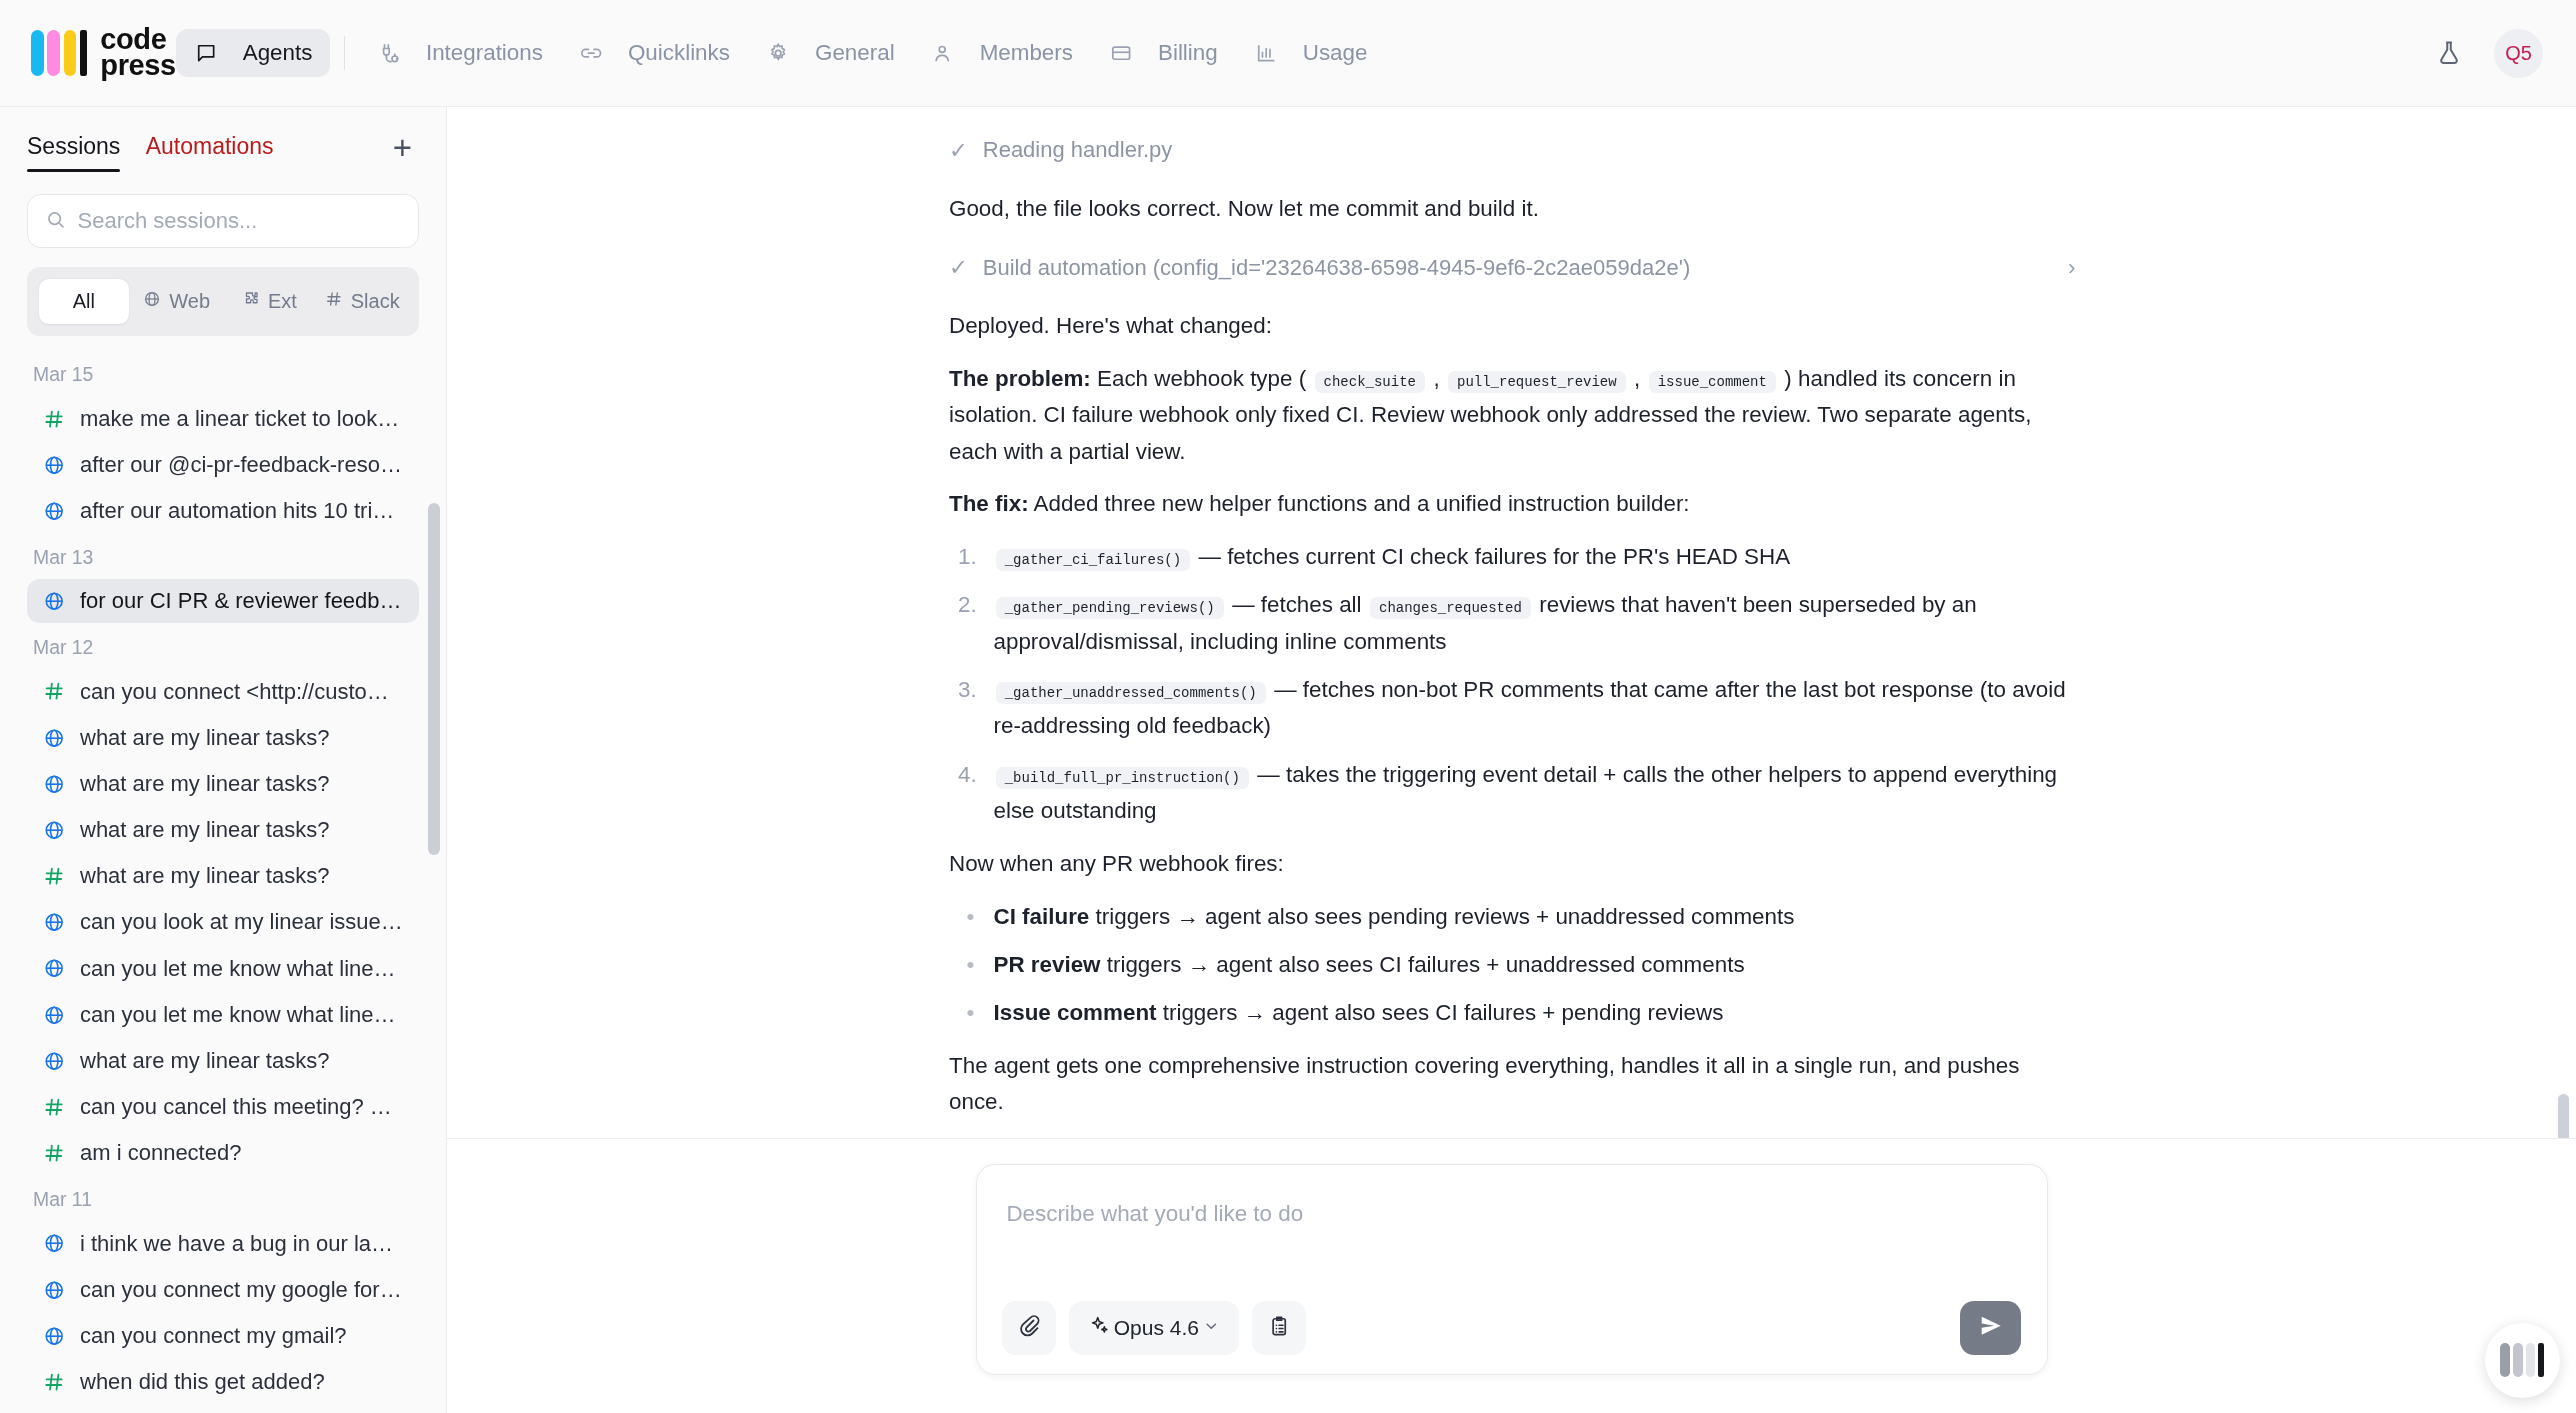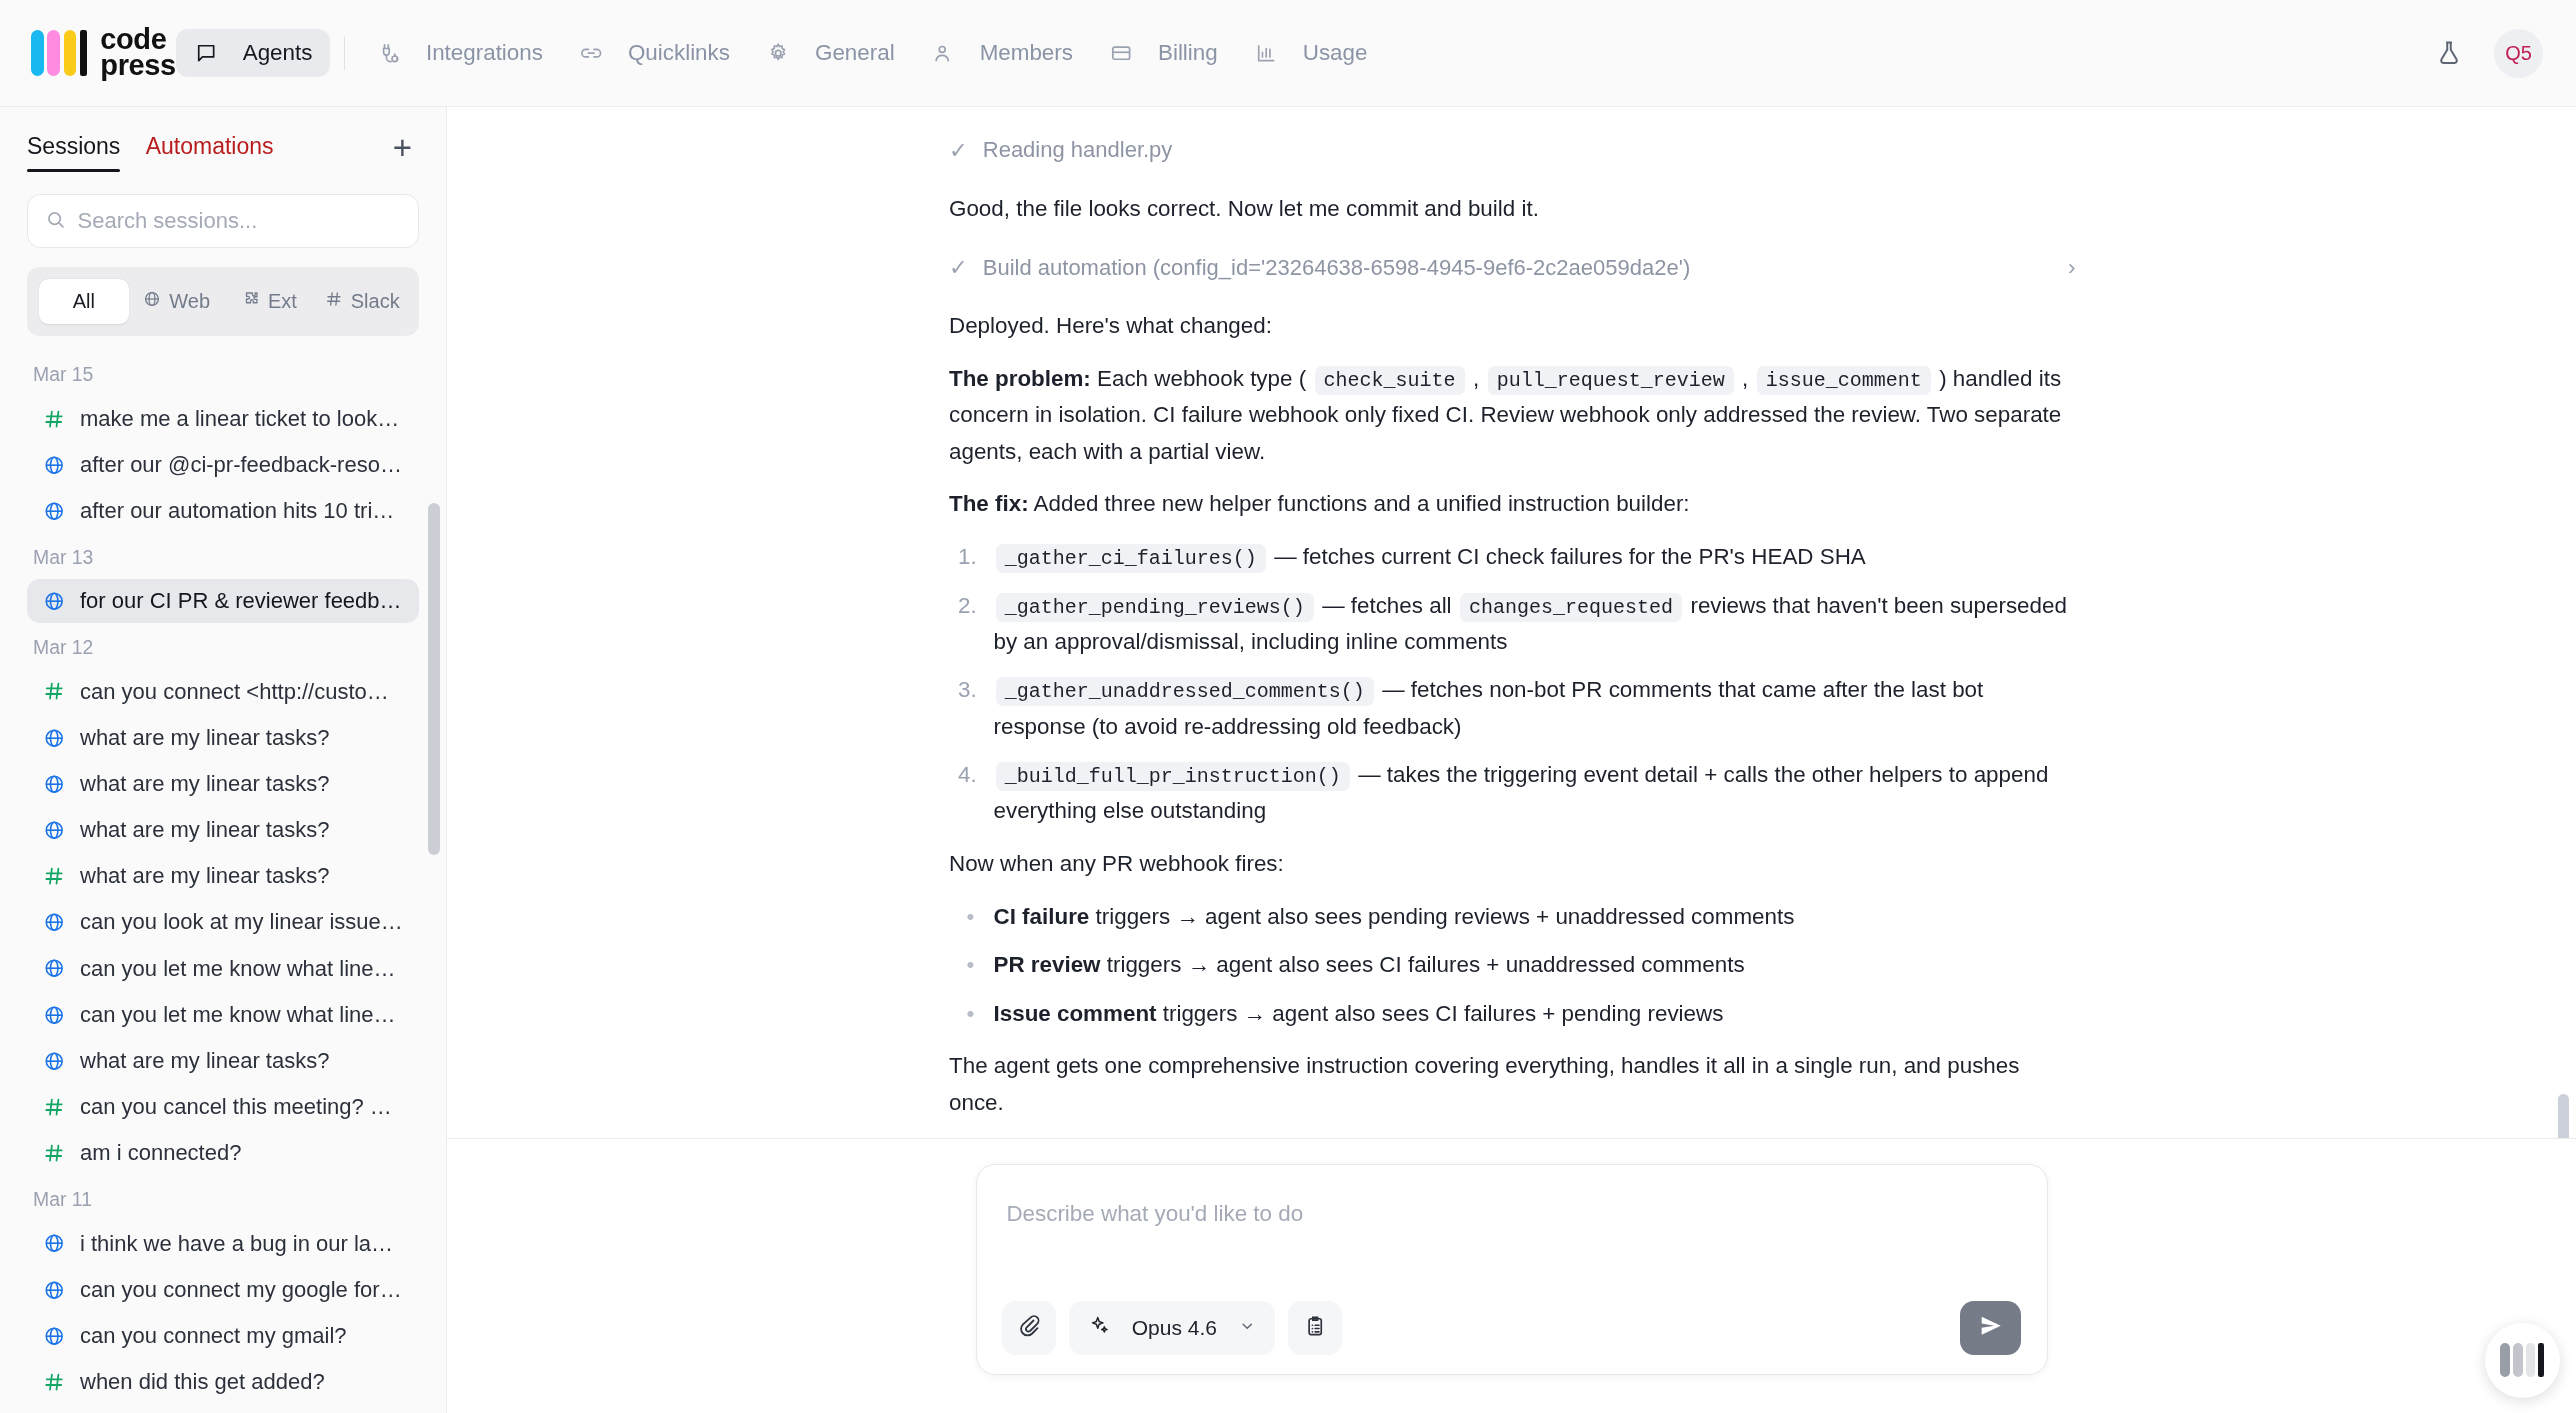--- a/index.html
+++ b/index.html
@@ -146,21 +146,21 @@
 
   p.para {
     font-size: 22.4px; color: #1d212b; line-height: 1.62;
     margin: 16.5px 0;
   }
   .bold { font-weight: 700; }
   code.chip {
     background: #f1f2f5; border-radius: 6.7px;
     padding: 3px 9px; margin: 0 2.2px;
     font-family: "Liberation Mono", monospace;
-    font-size: 20px; color: #1d212b; white-space: nowrap;
+    font-size: 14px; color: #1d212b; white-space: nowrap;
   }
   ol.numlist { margin: 13.5px 0 13.5px 0; padding-left: 34px; }
   ol.numlist > li {
     font-size: 22.4px; color: #1d212b; line-height: 1.62;
     margin-bottom: 12px; padding-left: 10.5px;
   }
   ol.numlist > li::marker { color: #9aa1b0; }
   ul.bullets { margin: 13.5px 0 13.5px 0; padding-left: 34px; list-style: none; }
   ul.bullets > li {
     font-size: 22.4px; color: #1d212b; line-height: 1.62;
@@ -191,21 +191,21 @@
   }
   .composer-input {
     flex: 1; font-size: 22.4px; color: #a4aab6; padding: 10.5px 4.5px 0 4.5px;
   }
   .composer-bar { display: flex; align-items: center; gap: 13.5px; margin-top: auto; }
   .cbtn {
     height: 54px; min-width: 54px; border-radius: 13.5px;
     background: #f5f6f8; display: flex; align-items: center; justify-content: center;
     cursor: pointer; color: #2d323d;
   }
-  .cbtn.model { padding: 0 19.4px; gap: 22px; font-size: 21px; color: #20242d; }
+  .cbtn.model { padding: 0 19.4px; gap: 4px; font-size: 21px; color: #20242d; }
   .send-btn {
     margin-left: auto; width: 61px; height: 54px; border-radius: 14px;
     background: #757b87; display: flex; align-items: center; justify-content: center;
     cursor: pointer;
   }
 
   
   .fab {
     position: absolute; right: 16.5px; bottom: 16.5px;
     width: 75px; height: 75px; border-radius: 50%;

